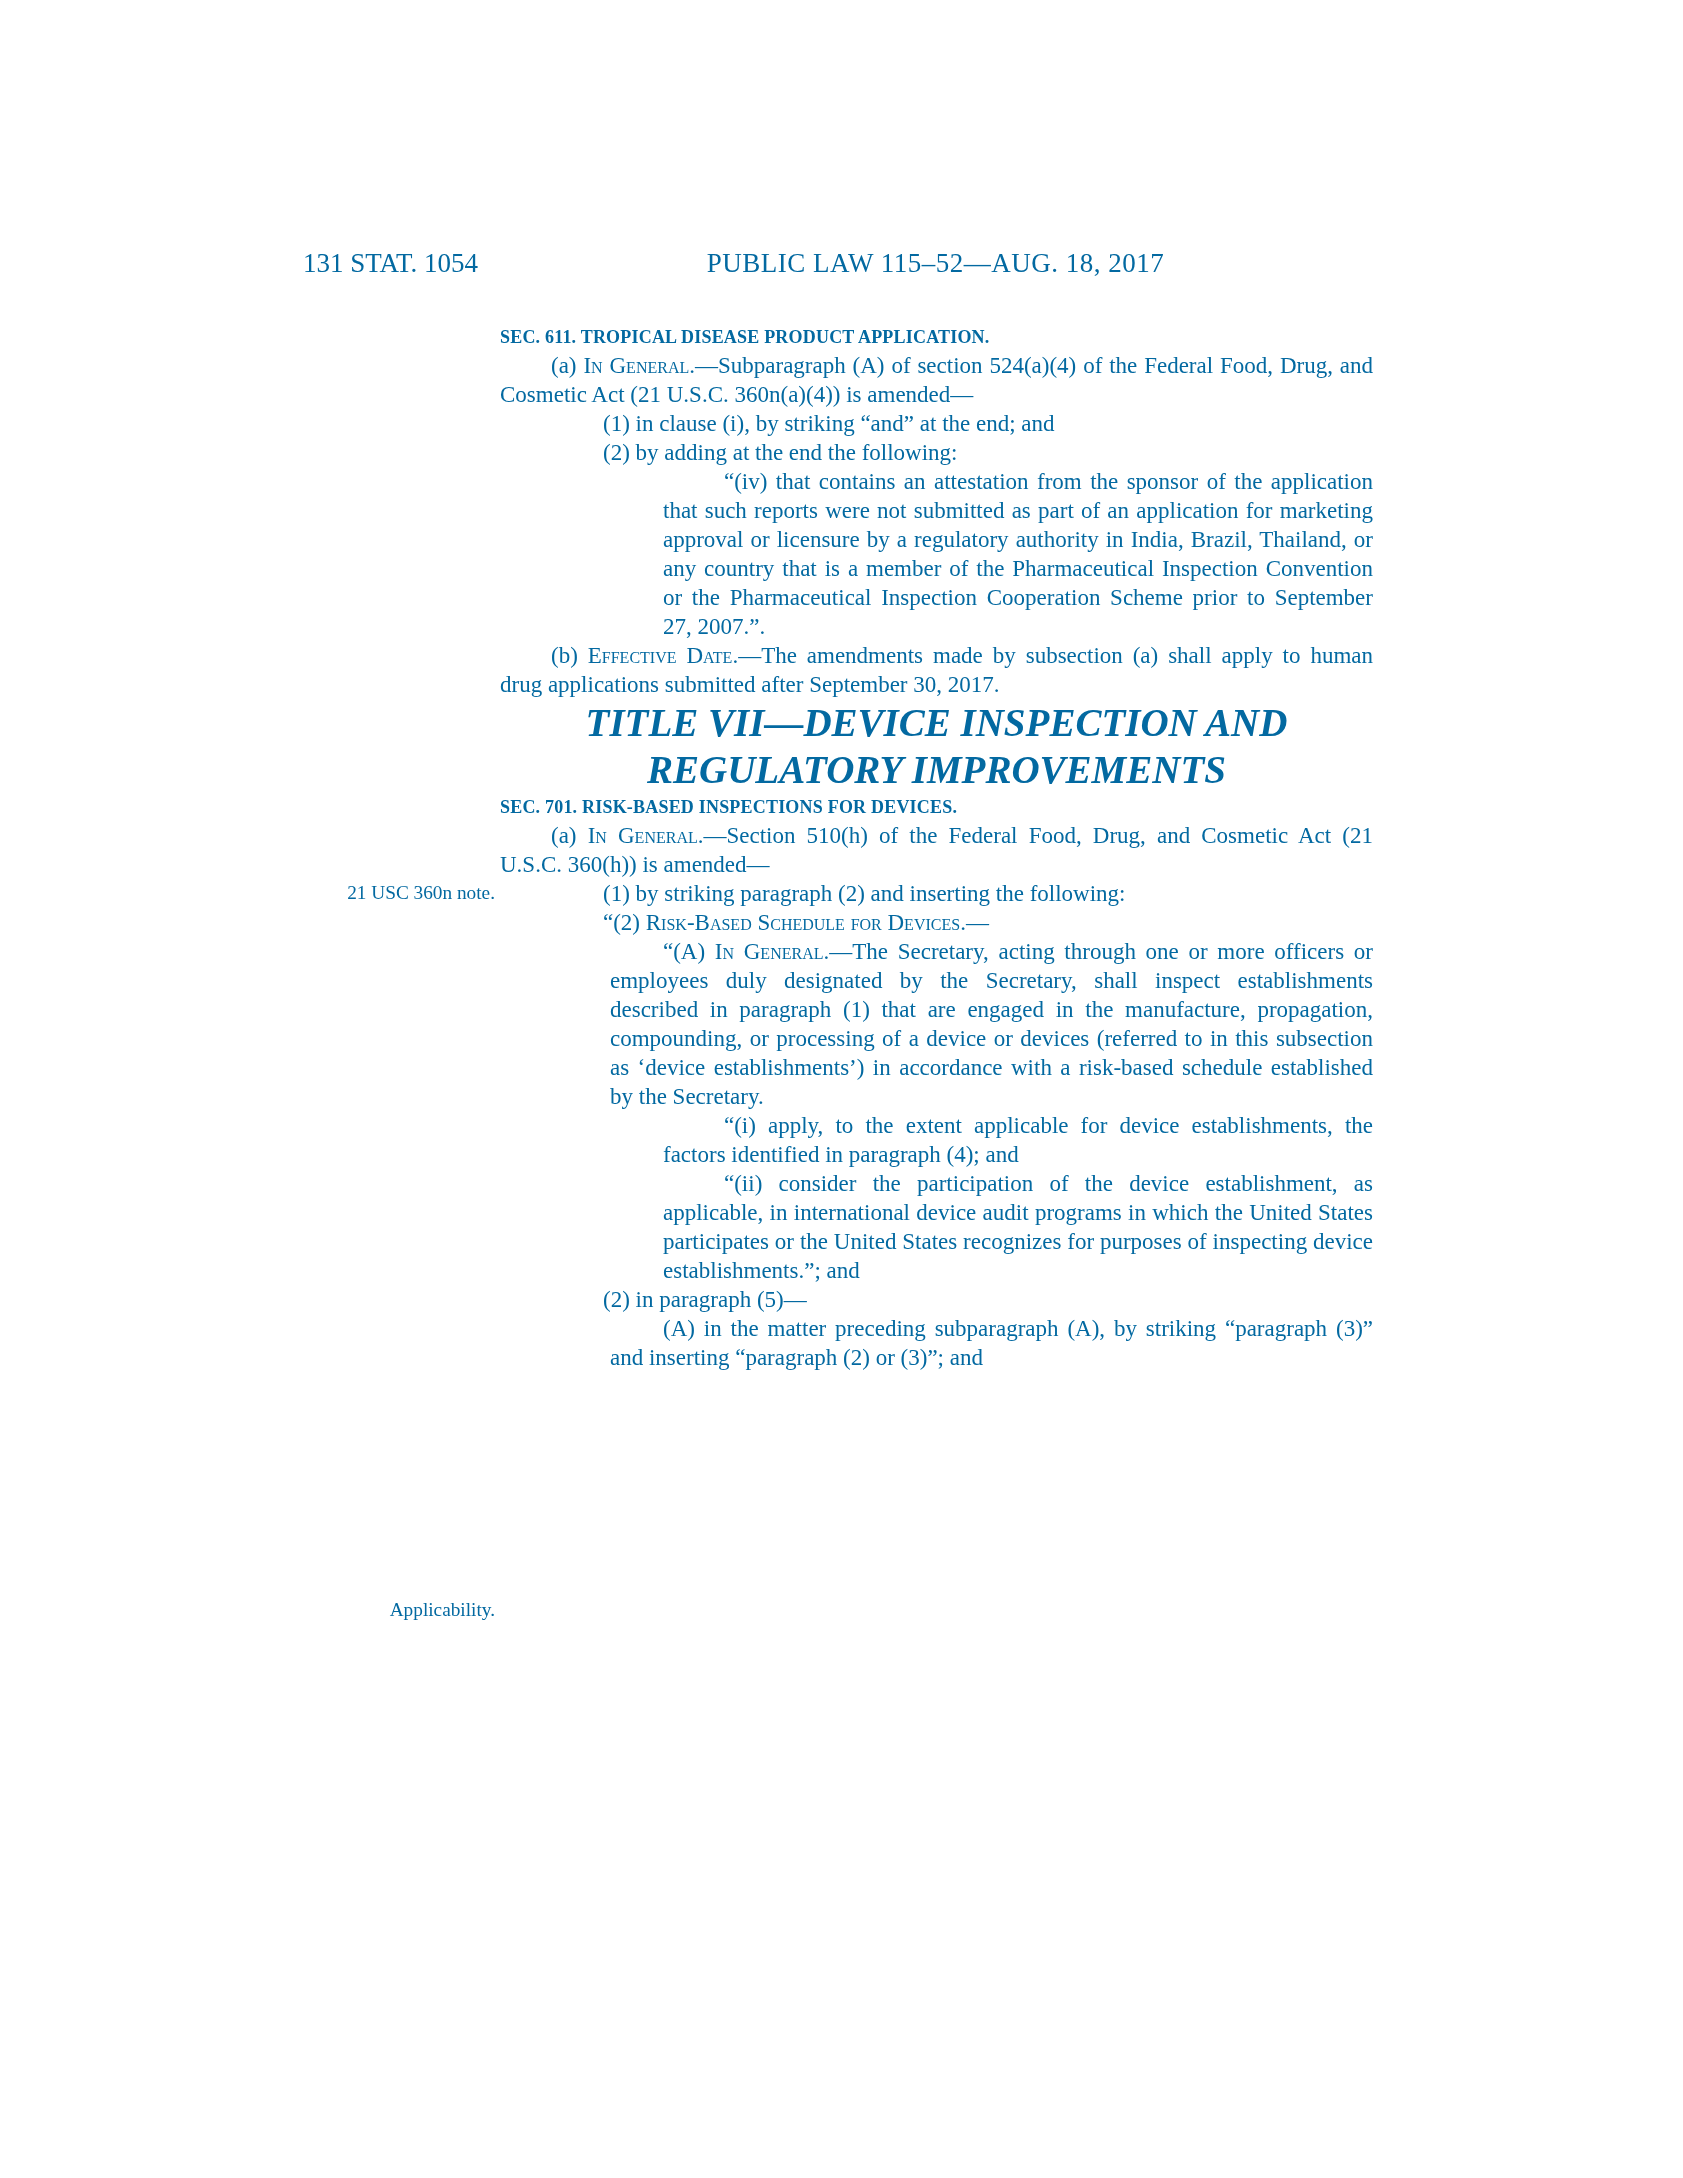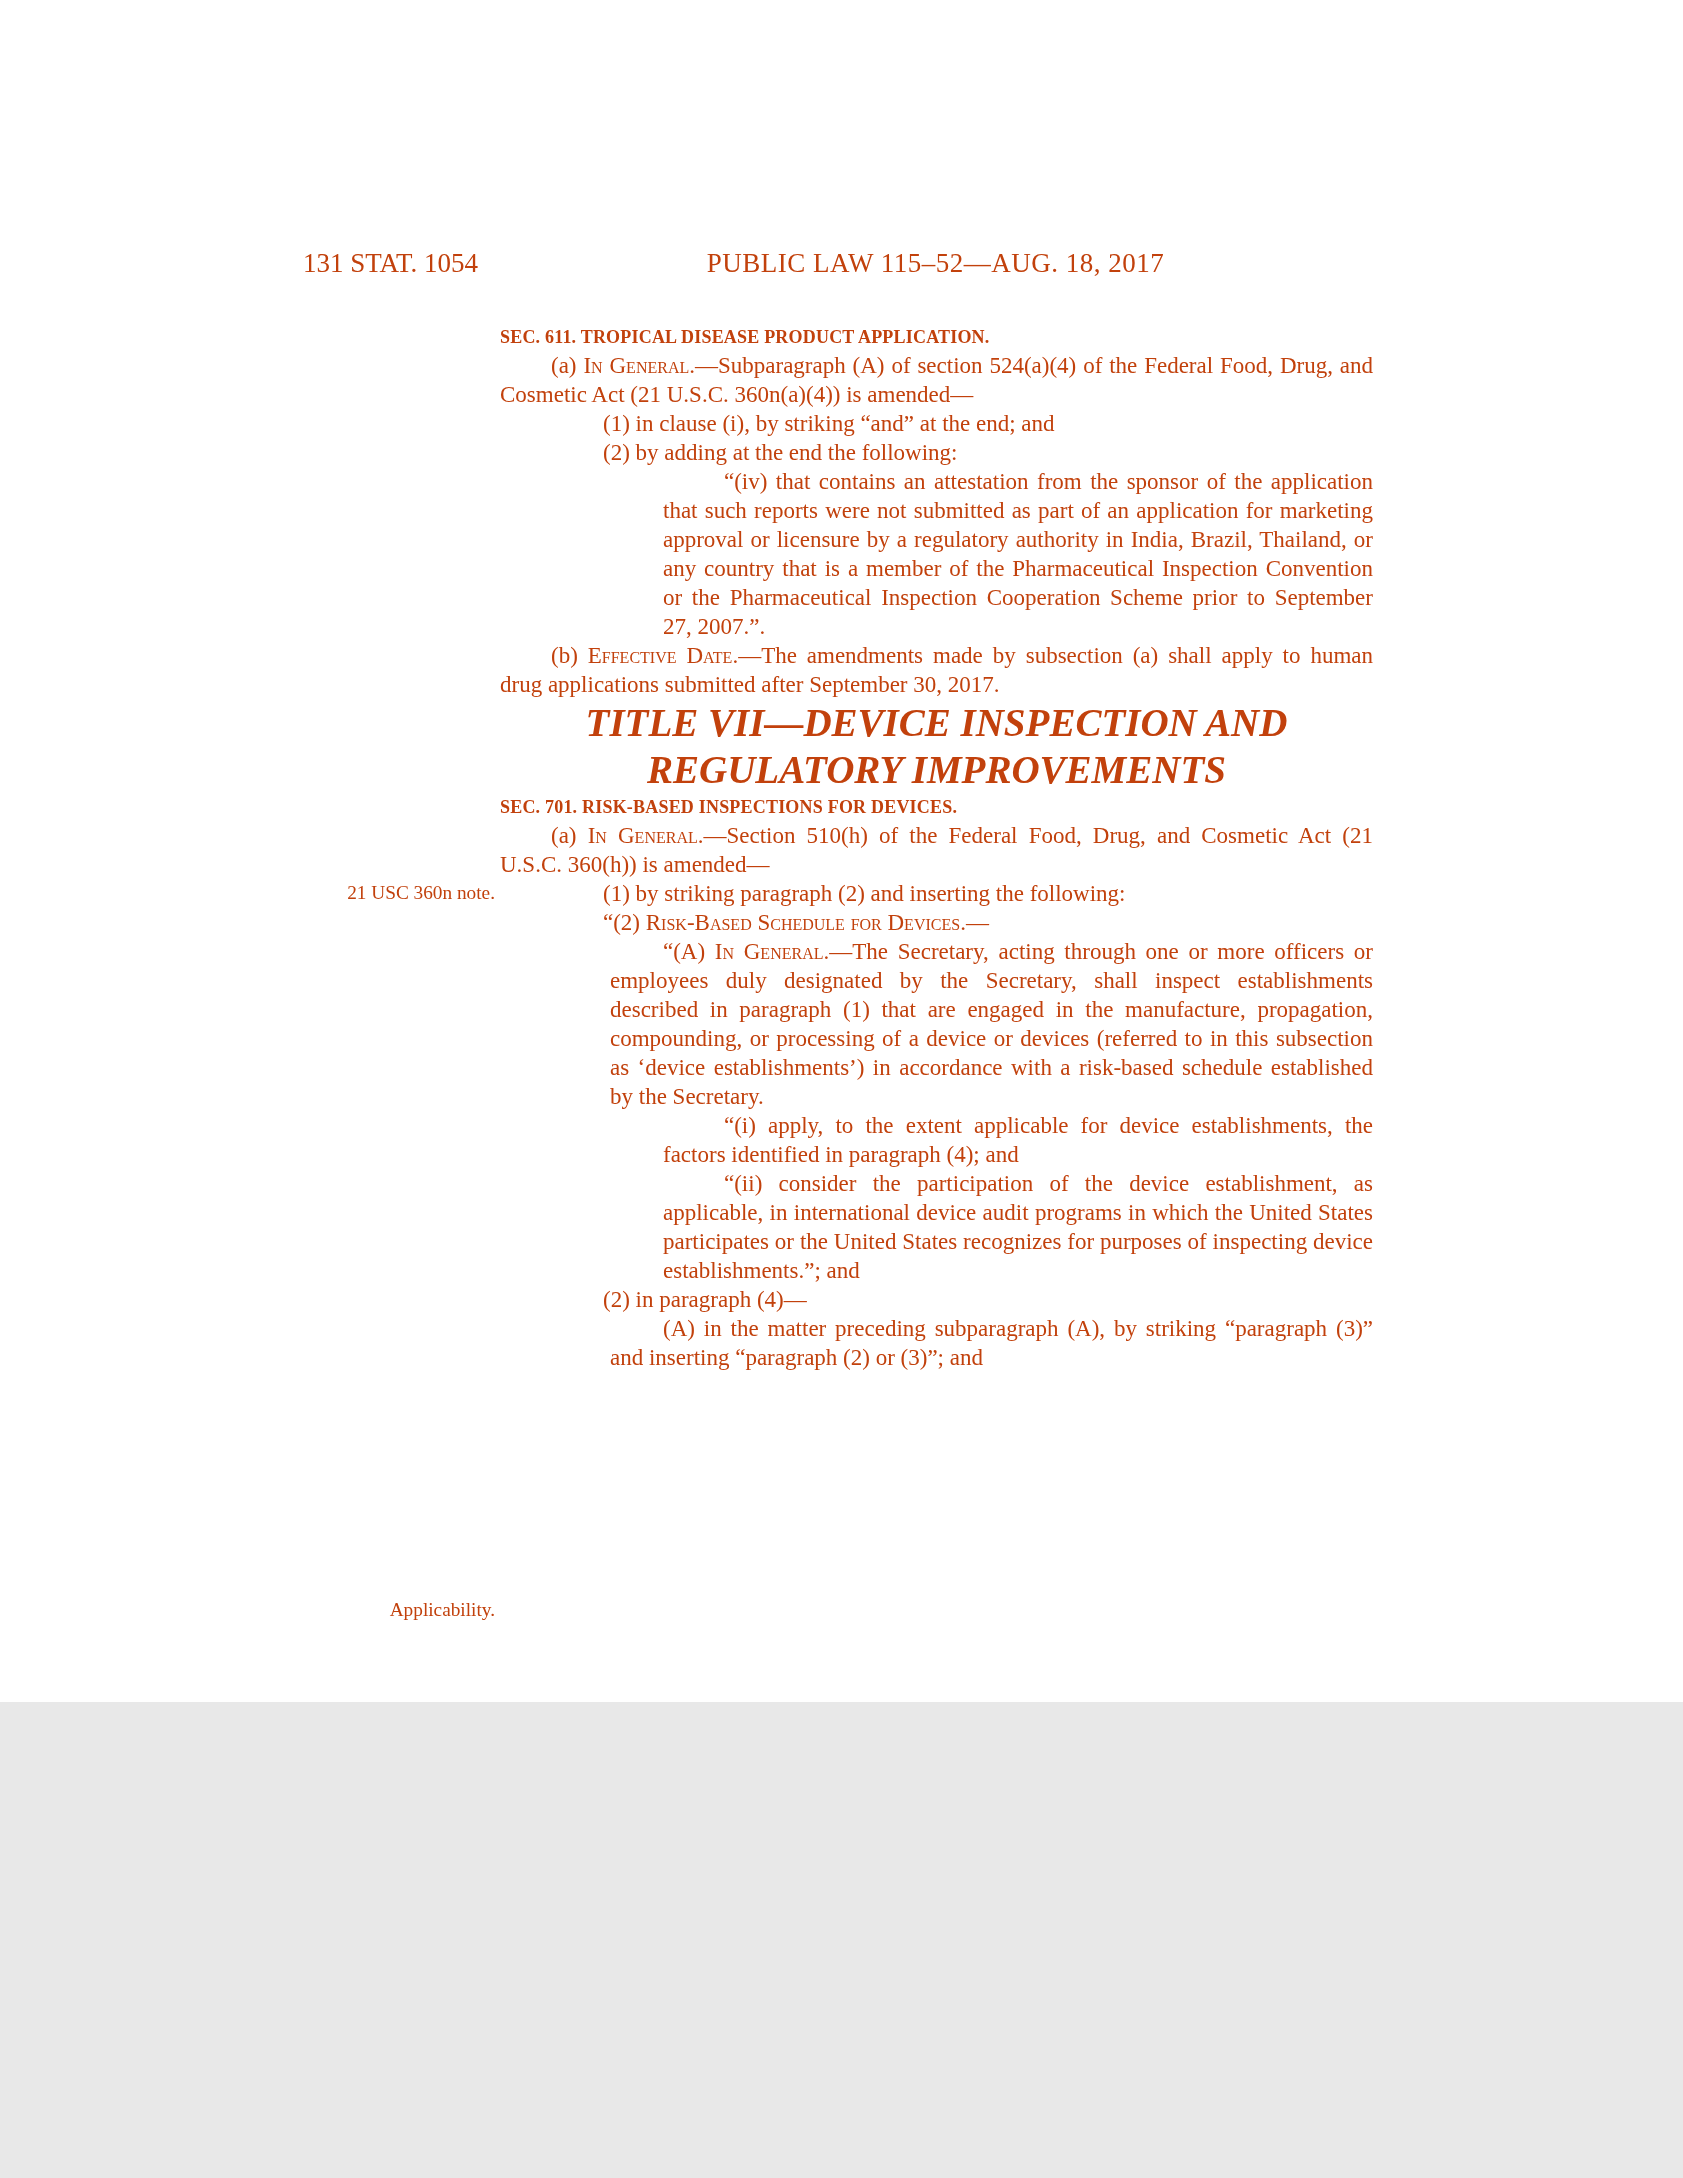--- a/index.html
+++ b/index.html
@@ -1,23 +1,23 @@
 <!DOCTYPE html>
 <html><head>
 <meta charset="utf-8">
 <style>
   * { margin: 0; padding: 0; box-sizing: border-box; }
   html, body { background: #e8e8e8; }
   .page {
     position: relative;
     width: 1683px;
-    height: 1702px;
+    height: 2178px;
     background: #ffffff;
     font-family: "Liberation Serif", "DejaVu Serif", serif;
-    color: #c2410c;
+    color: #0369a1;
     overflow: hidden;
     margin: 0 auto;
   }
   .header-stat {
     position: absolute;
     left: 303px;
     top: 248px;
     font-size: 27px;
     white-space: nowrap;
   }
@@ -91,17 +91,17 @@
       <div class="c-b2"><span>“(iv) that contains an attestation from the sponsor of the application that such reports were not submitted as part of an application for marketing approval or licensure by a regulatory authority in India, Brazil, Thailand, or any country that is a member of the Pharmaceutical Inspection Convention or the Pharmaceutical Inspection Cooperation Scheme prior to September 27, 2007.”.</span></div>
       <div class="c-p1"><span>(b) </span><span class="sc">Effective Date</span><span>.—The amendments made by subsection (a) shall apply to human drug applications submitted after September 30, 2017.</span></div>
       <div class="c-title"><span>TITLE VII—DEVICE INSPECTION AND</span><br><span>REGULATORY IMPROVEMENTS</span></div>
       <div class="c-sec"><span>SEC. 701. RISK-BASED INSPECTIONS FOR DEVICES.</span></div>
       <div class="c-p1"><span>(a) </span><span class="sc">In General</span><span>.—Section 510(h) of the Federal Food, Drug, and Cosmetic Act (21 U.S.C. 360(h)) is amended—</span></div>
       <div class="c-p2"><span>(1) by striking paragraph (2) and inserting the following:</span></div>
       <div class="c-p2"><span>“(2) </span><span class="sc">Risk-Based Schedule for Devices</span><span>.—</span></div>
       <div class="c-b1"><span>“(A) </span><span class="sc">In General</span><span>.—The Secretary, acting through one or more officers or employees duly designated by the Secretary, shall inspect establishments described in paragraph (1) that are engaged in the manufacture, propagation, compounding, or processing of a device or devices (referred to in this subsection as ‘device establishments’) in accordance with a risk-based schedule established by the Secretary.</span></div>
       <div class="c-b2"><span>“(i) apply, to the extent applicable for device establishments, the factors identified in paragraph (4); and</span></div>
       <div class="c-b2"><span>“(ii) consider the participation of the device establishment, as applicable, in international device audit programs in which the United States participates or the United States recognizes for purposes of inspecting device establishments.”; and</span></div>
-      <div class="c-p2"><span>(2) in paragraph (4)—</span></div>
+      <div class="c-p2"><span>(2) in paragraph (5)—</span></div>
       <div class="c-b1"><span>(A) in the matter preceding subparagraph (A), by striking “paragraph (3)” and inserting “paragraph (2) or (3)”; and</span></div>
     </div>
 </div>
 
 
 </body></html>

